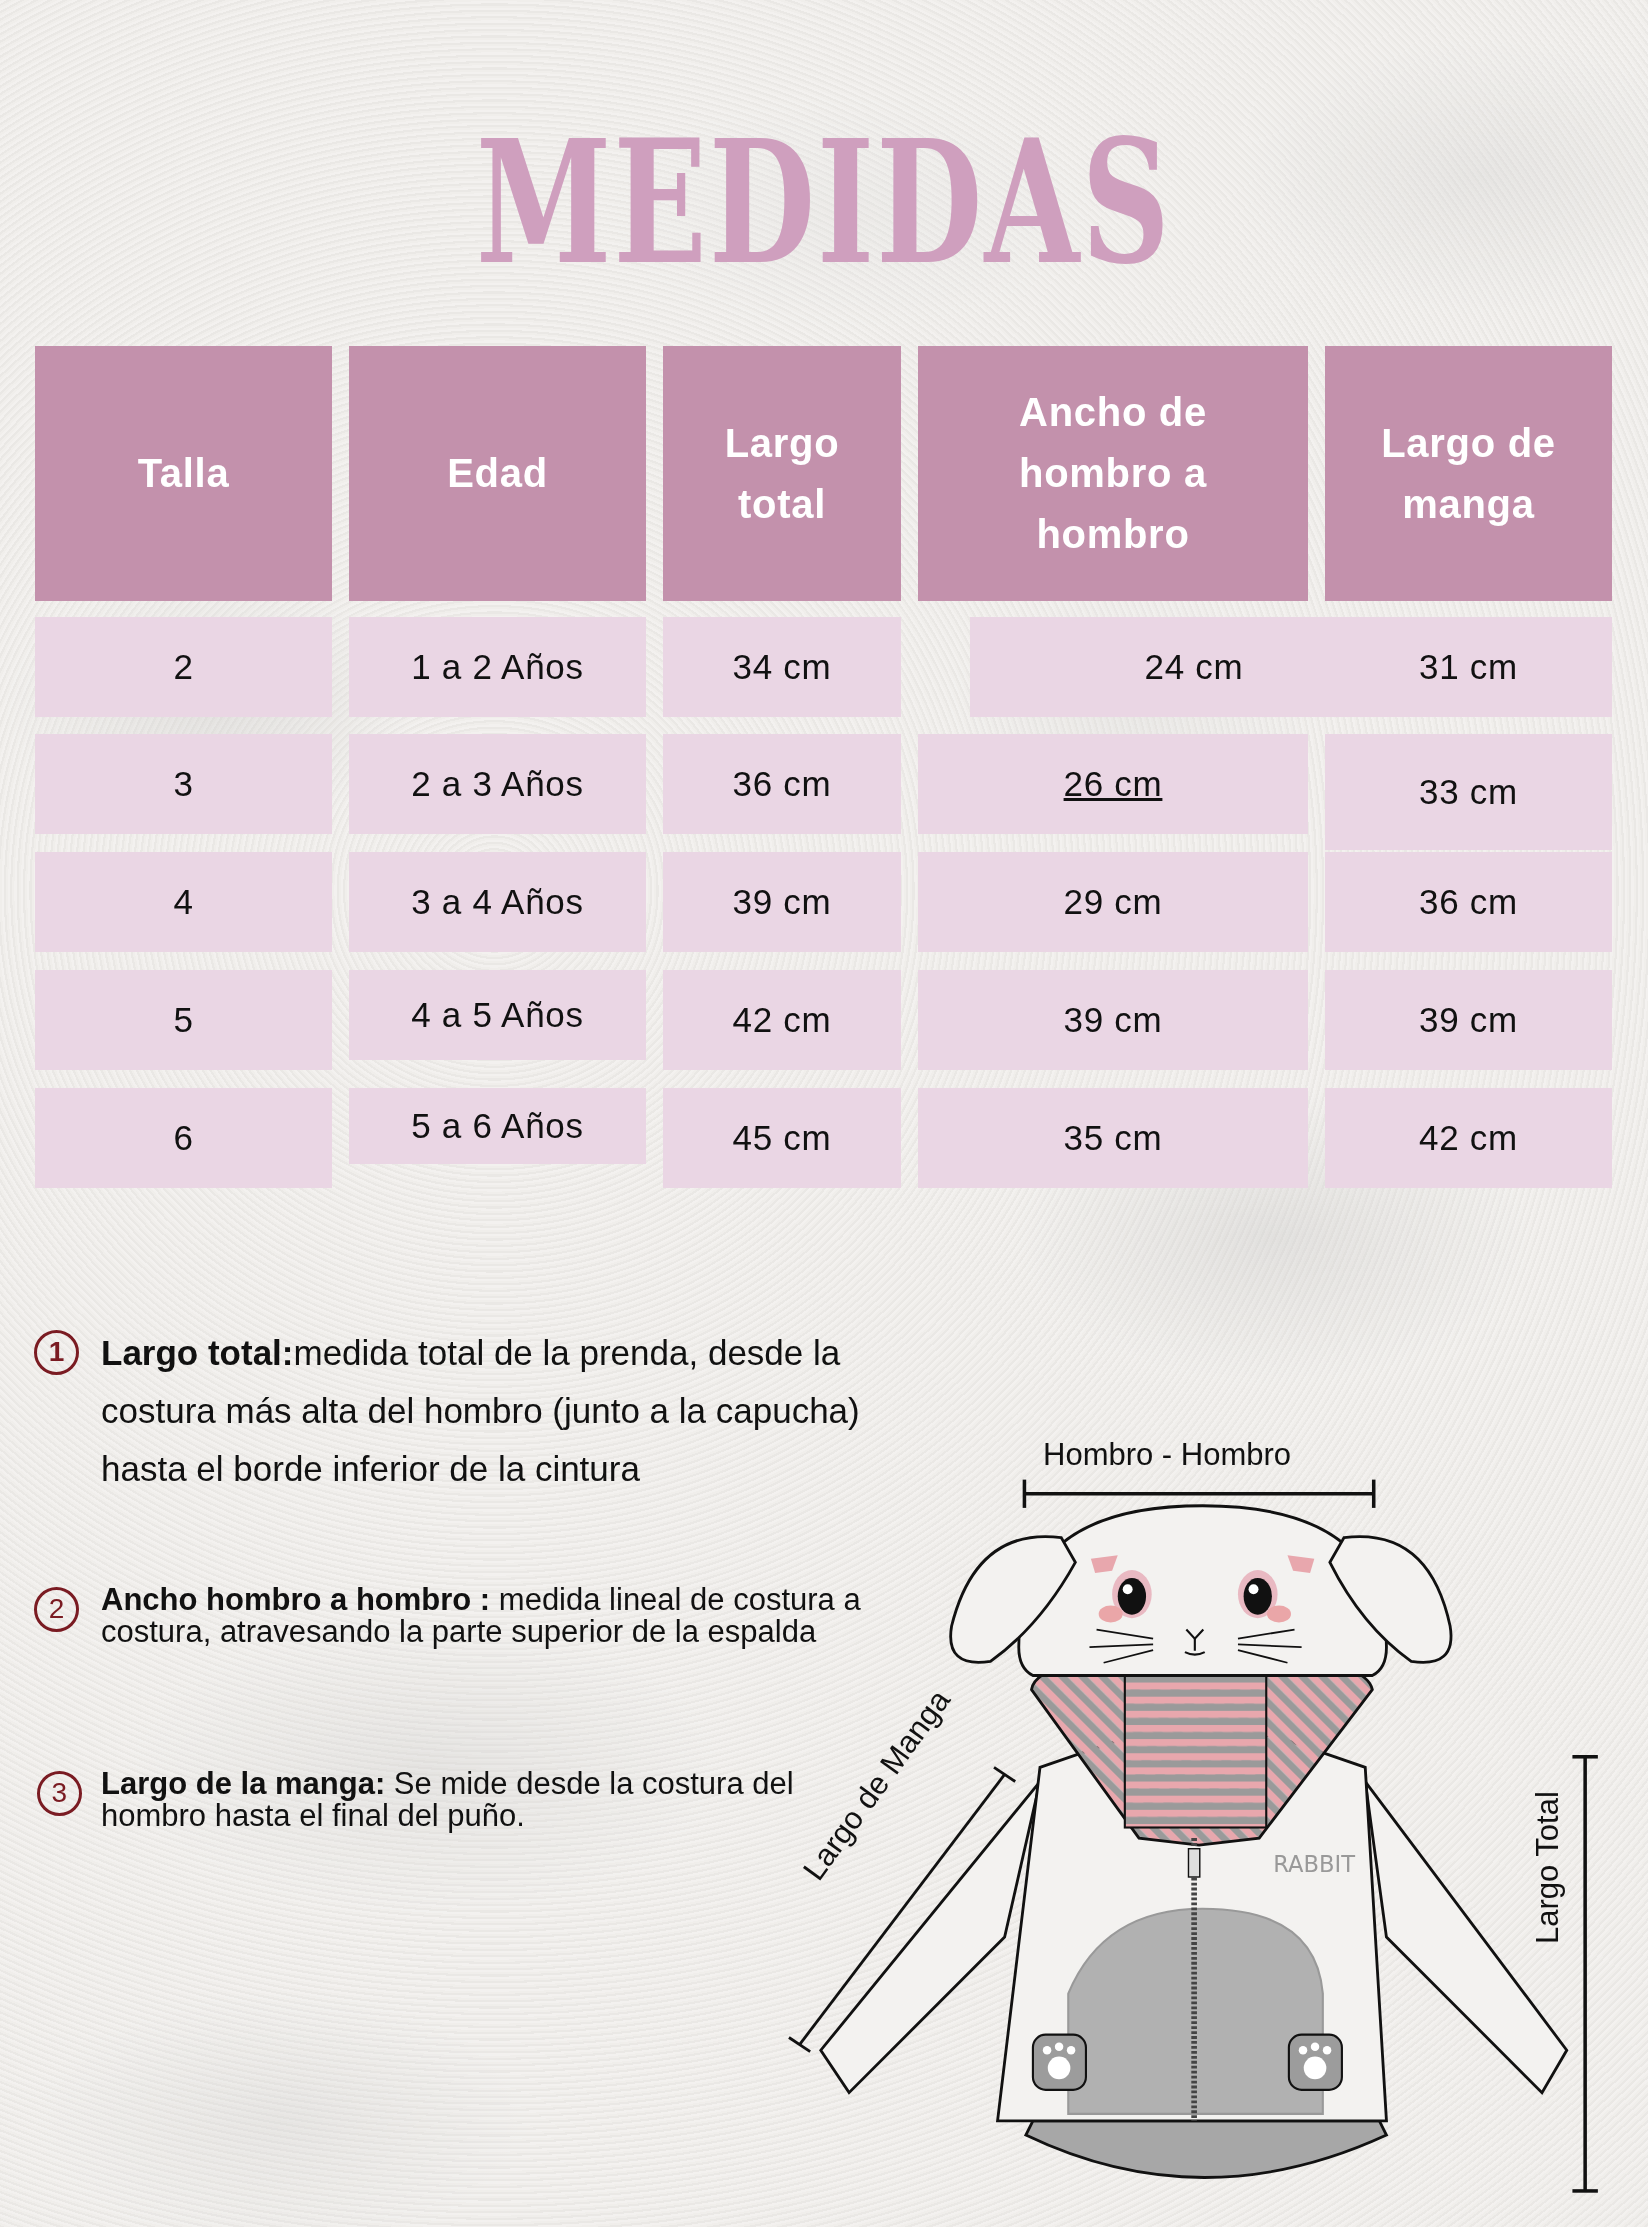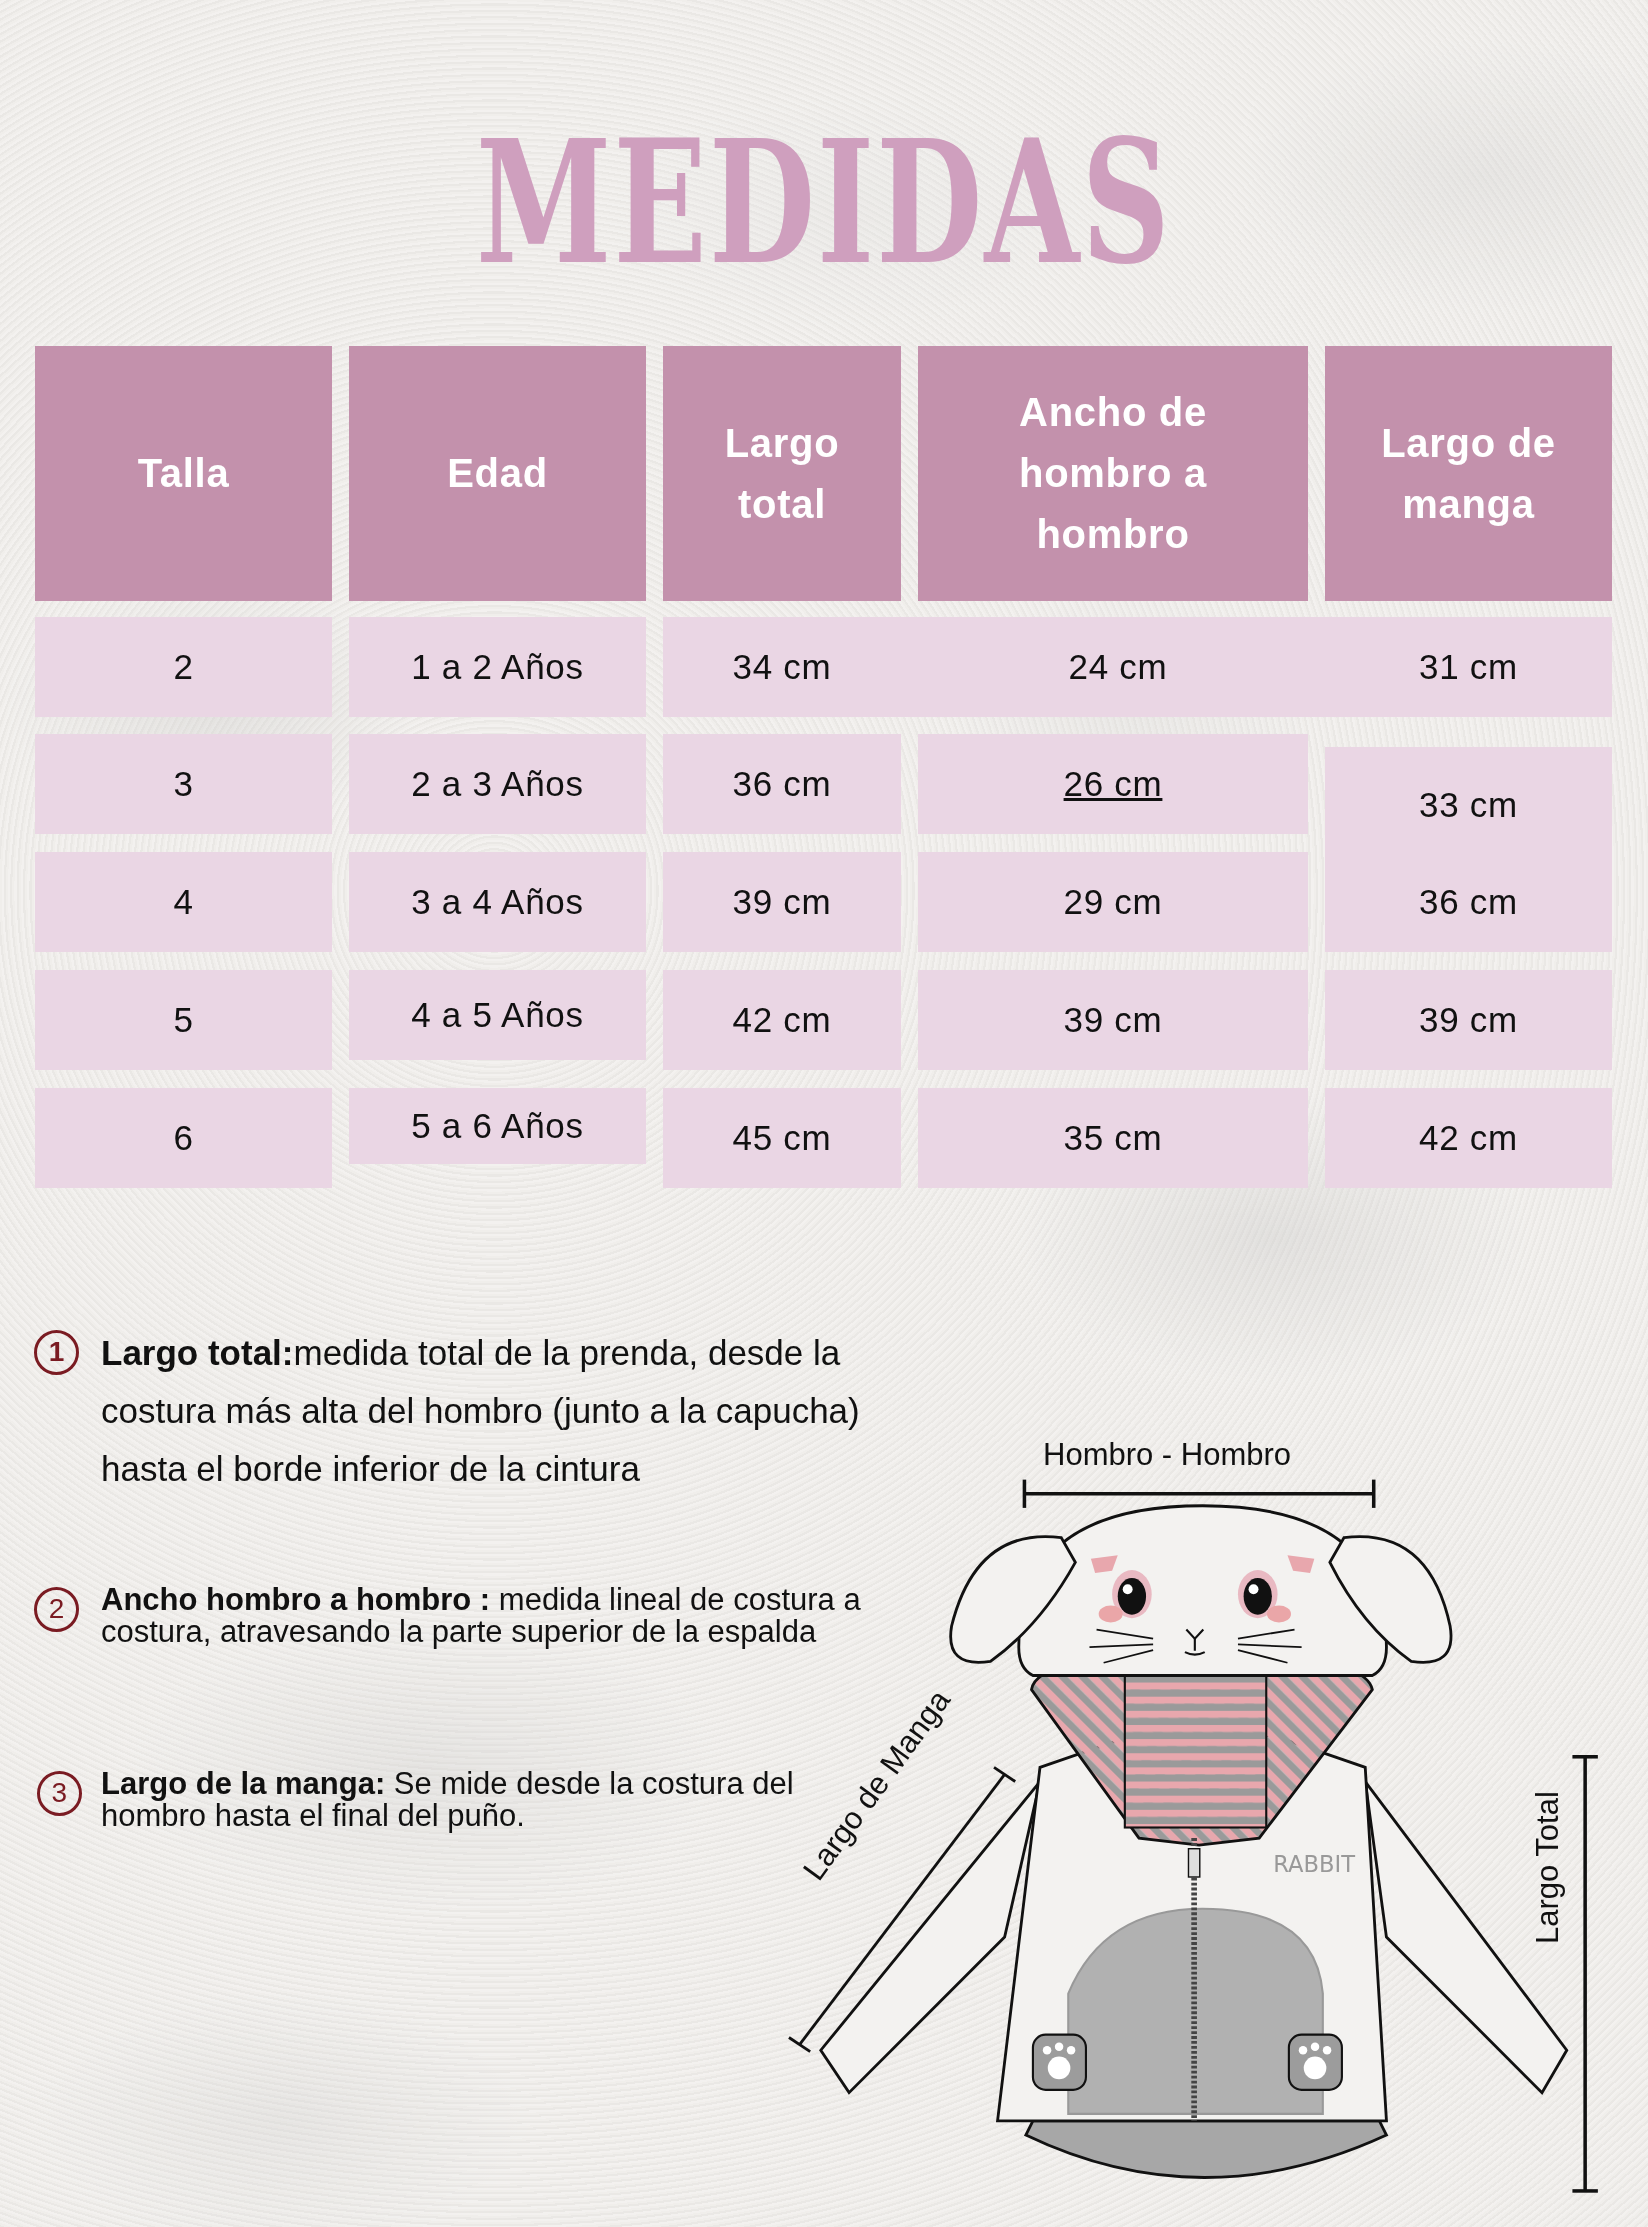--- a/index.html
+++ b/index.html
@@ -110,27 +110,27 @@
     </div>
     <div class="cell hcell" style="left: 1325px; top: 346px; width: 287px; height: 255px;">
       <div>
         <span style="display:block">Largo de</span>
         <span style="display:block">manga</span>
       </div>
     </div>
     <div class="cell dcell" style="left: 35px; top: 617px; width: 297px; height: 100px;">2</div>
     <div class="cell dcell" style="left: 349px; top: 617px; width: 297px; height: 100px;">1 a 2 Años</div>
     <div class="cell dcell" style="left: 663px; top: 617px; width: 238px; height: 100px;">34 cm</div>
-    <div class="cell dcell" style="left: 894px; top: 617px; width: 448px; height: 100px;">24 cm</div>
+    <div class="cell dcell" style="left: 970px; top: 617px; width: 448px; height: 100px;">24 cm</div>
     <div class="cell dcell" style="left: 1325px; top: 617px; width: 287px; height: 100px;">31 cm</div>
     <div class="cell dcell" style="left: 35px; top: 734px; width: 297px; height: 100px;">3</div>
     <div class="cell dcell" style="left: 349px; top: 734px; width: 297px; height: 100px;">2 a 3 Años</div>
     <div class="cell dcell" style="left: 663px; top: 734px; width: 238px; height: 100px;">36 cm</div>
     <div class="cell dcell" style="left: 918px; top: 734px; width: 390px; height: 100px; text-decoration: underline;">26 cm</div>
-    <div class="cell dcell" style="left: 1325px; top: 734px; width: 287px; height: 116px; margin-top: 13px;">33 cm</div>
+    <div class="cell dcell" style="left: 1325px; top: 734px; width: 287px; height: 116px;">33 cm</div>
     <div class="cell dcell" style="left: 35px; top: 852px; width: 297px; height: 100px;">4</div>
     <div class="cell dcell" style="left: 349px; top: 852px; width: 297px; height: 100px;">3 a 4 Años</div>
     <div class="cell dcell" style="left: 663px; top: 852px; width: 238px; height: 100px;">39 cm</div>
     <div class="cell dcell" style="left: 918px; top: 852px; width: 390px; height: 100px; text-align: center;">29 cm</div>
     <div class="cell dcell" style="left: 1325px; top: 852px; width: 287px; height: 100px;">36 cm</div>
     <div class="cell dcell" style="left: 35px; top: 970px; width: 297px; height: 100px;">5</div>
     <div class="cell dcell" style="left: 349px; top: 970px; width: 297px; height: 90px;">4 a 5 Años</div>
     <div class="cell dcell" style="left: 663px; top: 970px; width: 238px; height: 100px;">42 cm</div>
     <div class="cell dcell" style="left: 918px; top: 970px; width: 390px; height: 100px;">39 cm</div>
     <div class="cell dcell" style="left: 1325px; top: 970px; width: 287px; height: 100px;">39 cm</div>

